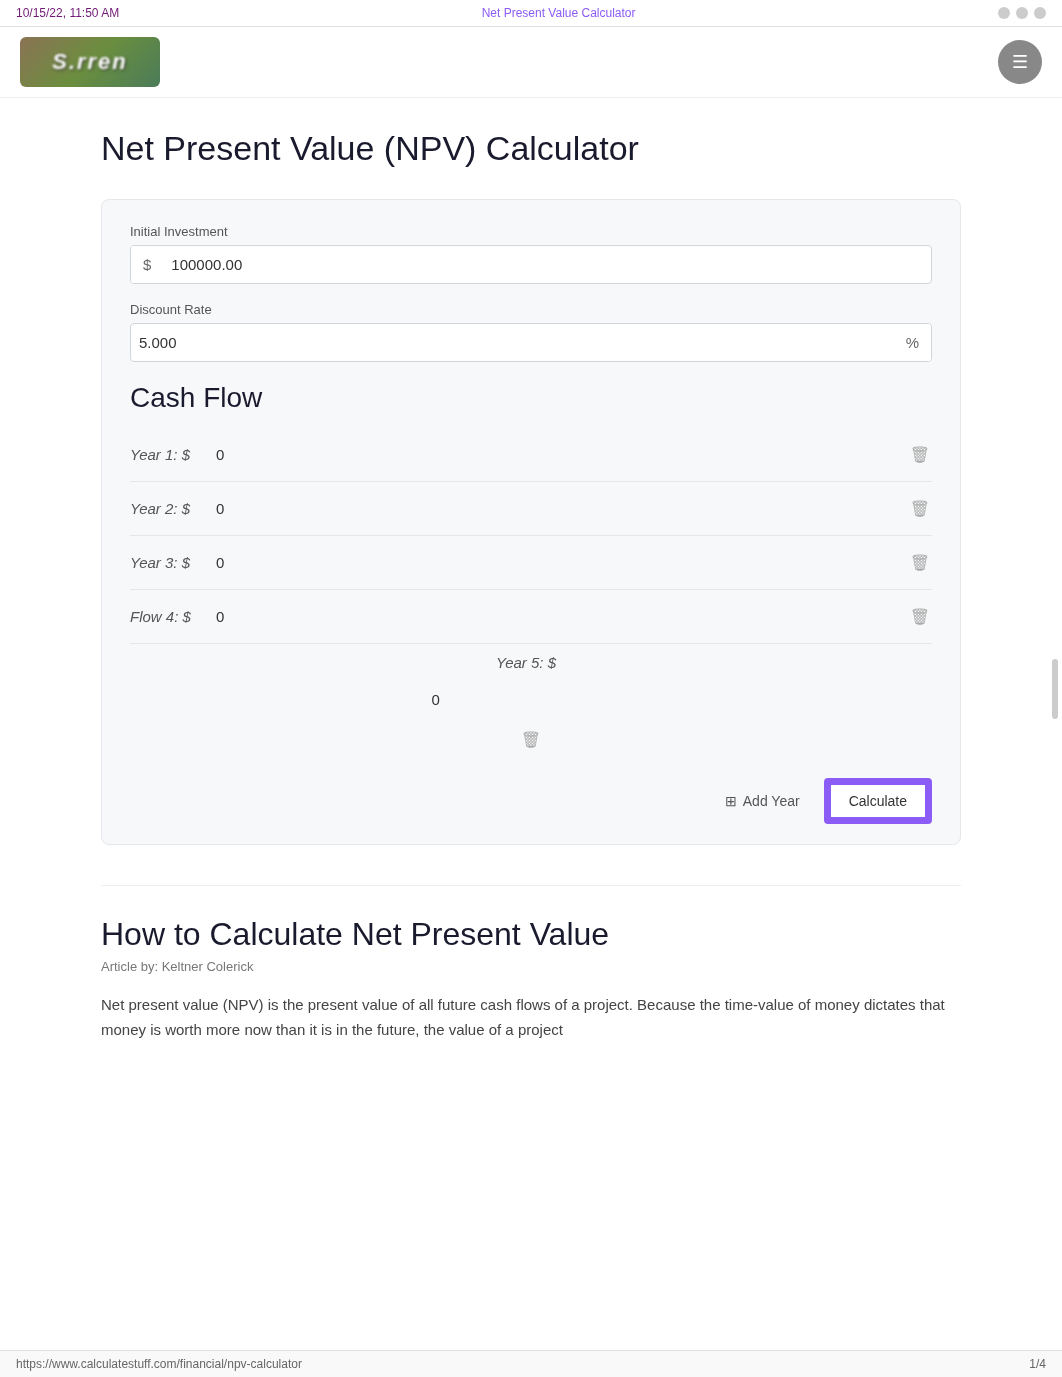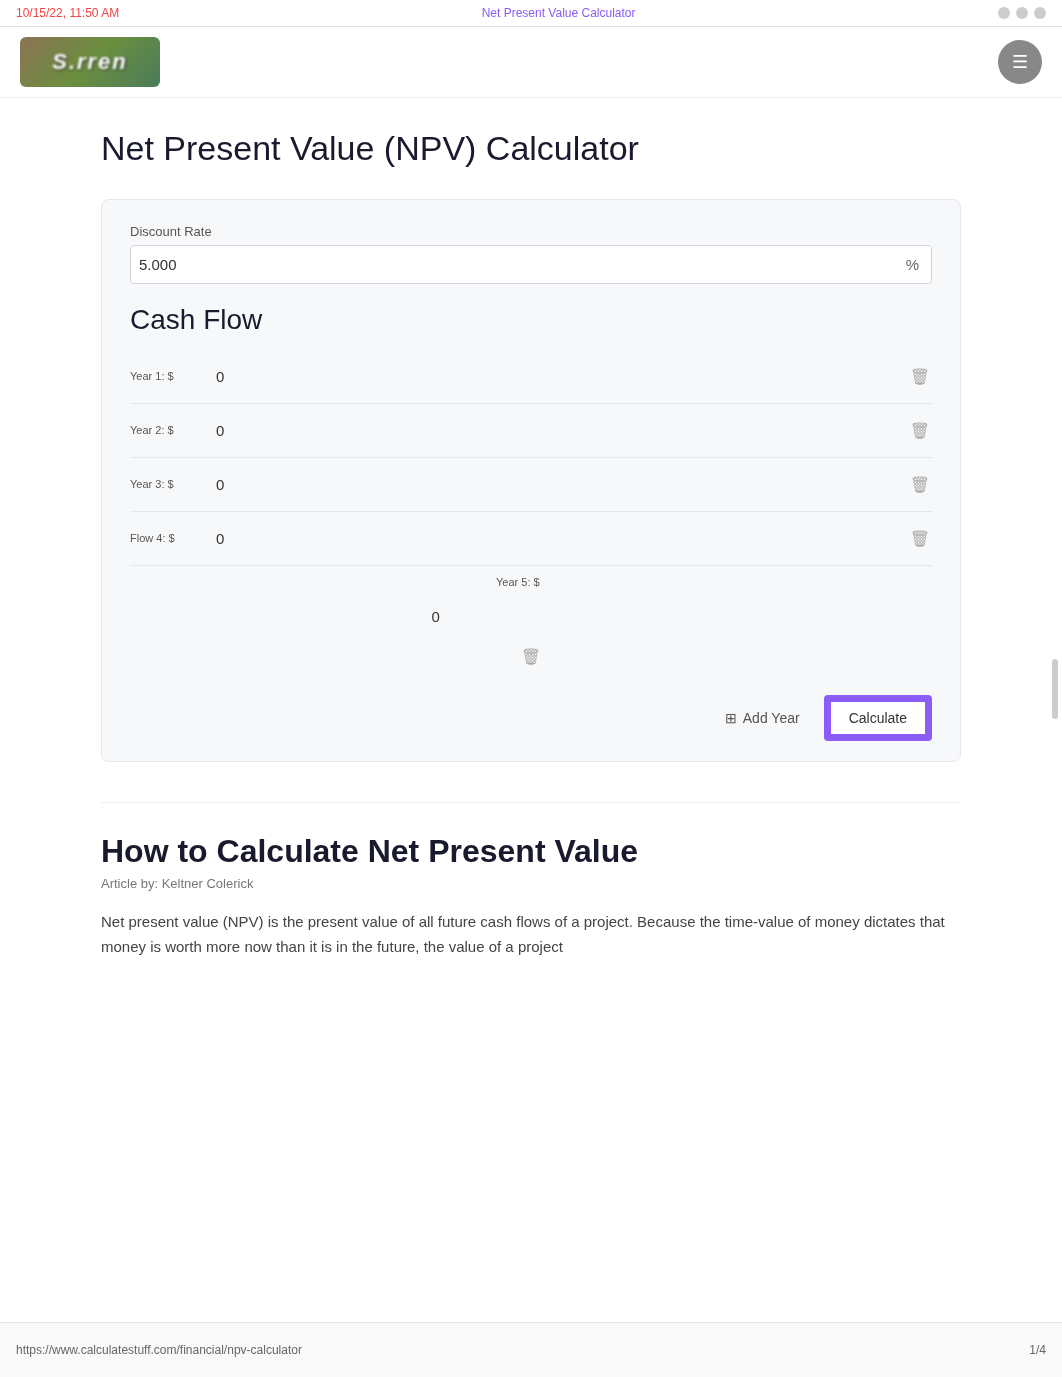--- a/index.html
+++ b/index.html
@@ -11,21 +11,21 @@
     }
     .browser-bar {
       display: flex;
       align-items: center;
       justify-content: space-between;
       padding: 6px 16px;
       border-bottom: 1px solid #e0e0e0;
       font-size: 12px;
       color: #666;
     }
-    .browser-bar-left { font-size: 12px; color: #ef4444; }
+    .browser-bar-left { font-size: 12px; color: #701a75; }
     .browser-bar-center { font-size: 12px; color: #8b5cf6; }
     .browser-bar-right {
       display: flex;
       gap: 6px;
     }
     .browser-circle {
       width: 12px; height: 12px;
       border-radius: 50%;
       background: #ccc;
     }
@@ -131,23 +131,24 @@
       align-items: center;
       padding: 10px 0;
       border-bottom: 1px solid #e5e7eb;
       gap: 12px;
     }
     .cashflow-row:last-of-type {
       border-bottom: none;
       flex-direction: column;
     }
     .year-label {
-      font-size: 11px;
+      font-size: 15px;
       color: #555;
       min-width: 70px;
+      font-style: italic;
     }
     .cashflow-input {
       flex: 1;
       border: none;
       outline: none;
       font-size: 15px;
       padding: 8px 4px;
       background: transparent;
       color: #333;
     }
@@ -192,40 +193,40 @@
       cursor: pointer;
       color: #333;
     }
 
     .article-section {
       padding: 30px 0;
       border-top: 1px solid #eee;
     }
     .article-title {
       font-size: 32px;
-      font-weight: 700;
+      font-weight: 400;
       color: #1a1a2e;
       margin-bottom: 6px;
     }
     .article-byline {
       font-size: 13px;
       color: #777;
       margin-bottom: 18px;
     }
     .article-text {
       font-size: 15px;
       color: #444;
       line-height: 1.7;
     }
 
     .browser-footer {
       display: flex;
       align-items: center;
       justify-content: space-between;
-      padding: 20px 16px;
+      padding: 6px 16px;
       border-top: 1px solid #e0e0e0;
       font-size: 12px;
       color: #666;
       position: fixed;
       bottom: 0;
       left: 0;
       right: 0;
       background: #f9f9f9;
     }
     .scrollbar-indicator {
@@ -261,20 +262,27 @@
     <span>☰</span>
   </div>
 </div>
 
 <div class="page-content">
 
   <h1 class="page-title">Net Present Value (NPV) Calculator</h1>
 
   <div class="calculator-card">
 
+    <div class="field-section">
+      <div class="field-label">Initial Investment</div>
+      <div class="input-group">
+        <span class="input-prefix">$</span>
+        <input class="input-field" type="text" value="100000.00" style="">
+      </div>
+    </div>
 
     <div class="field-section">
       <div class="field-label">Discount Rate</div>
       <div class="input-group">
         <input class="input-field" type="text" value="5.000" style="">
         <span class="input-suffix">%</span>
       </div>
     </div>
 
     <h2 class="section-title">Cash Flow</h2>

